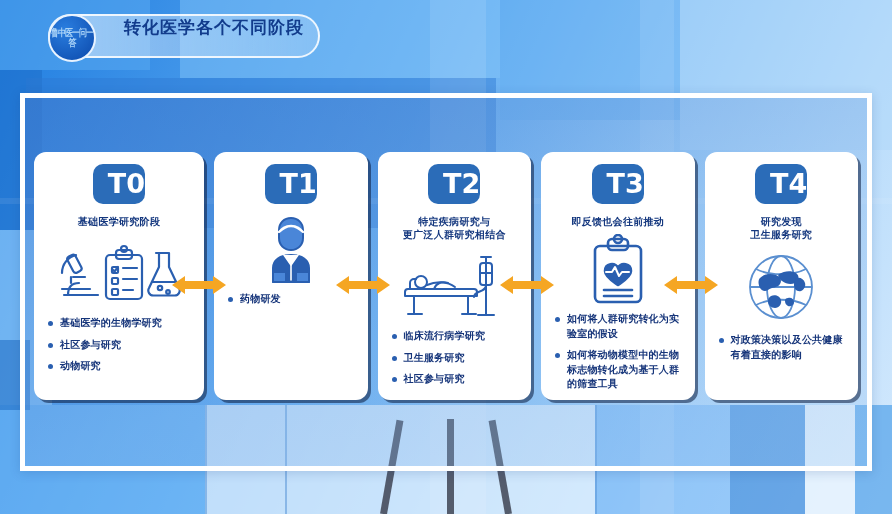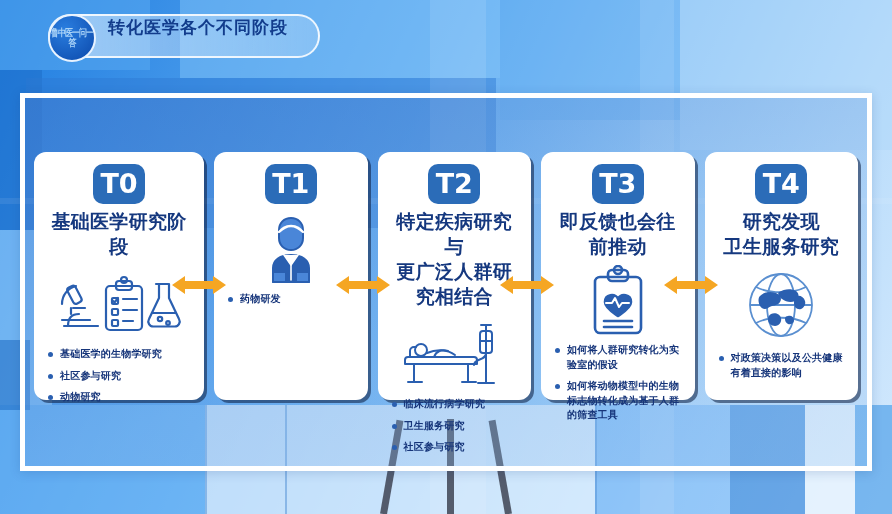--- a/index.html
+++ b/index.html
@@ -61,21 +61,21 @@
     display: flex; align-items: center; justify-content: center;
     overflow: hidden;
   }
   .logo-mark {
     font-size: 8px; line-height: 8px; color: #a9d2f7;
     font-weight: bold; text-align: center; letter-spacing: -1px;
     transform: scaleY(1.25);
     font-family: "DejaVu Sans", sans-serif;
   }
   .header-title {
-    margin-left: 58px;
+    margin-left: 74px;
     font-size: 17px; font-weight: bold; color: #123c8c;
     letter-spacing: 1px;
   }
 
   
   .frame {
     position: absolute; left: 20px; top: 93px;
     width: 852px; height: 378px;
     border: 5px solid #ffffff;
     background: linear-gradient(160deg, rgba(72,125,205,.42), rgba(120,170,230,.30) 55%, rgba(150,195,240,.26));
@@ -96,27 +96,27 @@
     box-shadow: 3px 3px 0 rgba(10,25,60,.55);
     padding: 12px 10px 8px;
     display: flex; flex-direction: column; align-items: center;
   }
   .badge {
     width: 52px; height: 40px;
     border-radius: 10px;
     background: #2b6cb8;
     color: #fff;
     font-size: 27px; font-weight: bold;
-    line-height: 40px; text-align: center;
+    line-height: 40px; text-align: right;
     letter-spacing: 0px;
     font-family: "DejaVu Sans", sans-serif;
   }
   .card-title {
-    margin-top: 5px;
-    font-size: 19px; font-weight: bold; color: #15387f;
+    margin-top: 11px;
+    font-size: 10px; font-weight: bold; color: #15387f;
     text-align: center; line-height: 1.32;
     letter-spacing: .3px;
   }
   .icon-wrap {
     flex: 0 0 auto;
     height: 76px; margin-top: 6px;
     display: flex; align-items: center; justify-content: center;
   }
   .icon-wrap svg { display: block; }
   .bullets { width: 100%; margin-top: 6px; padding-left: 2px; }

